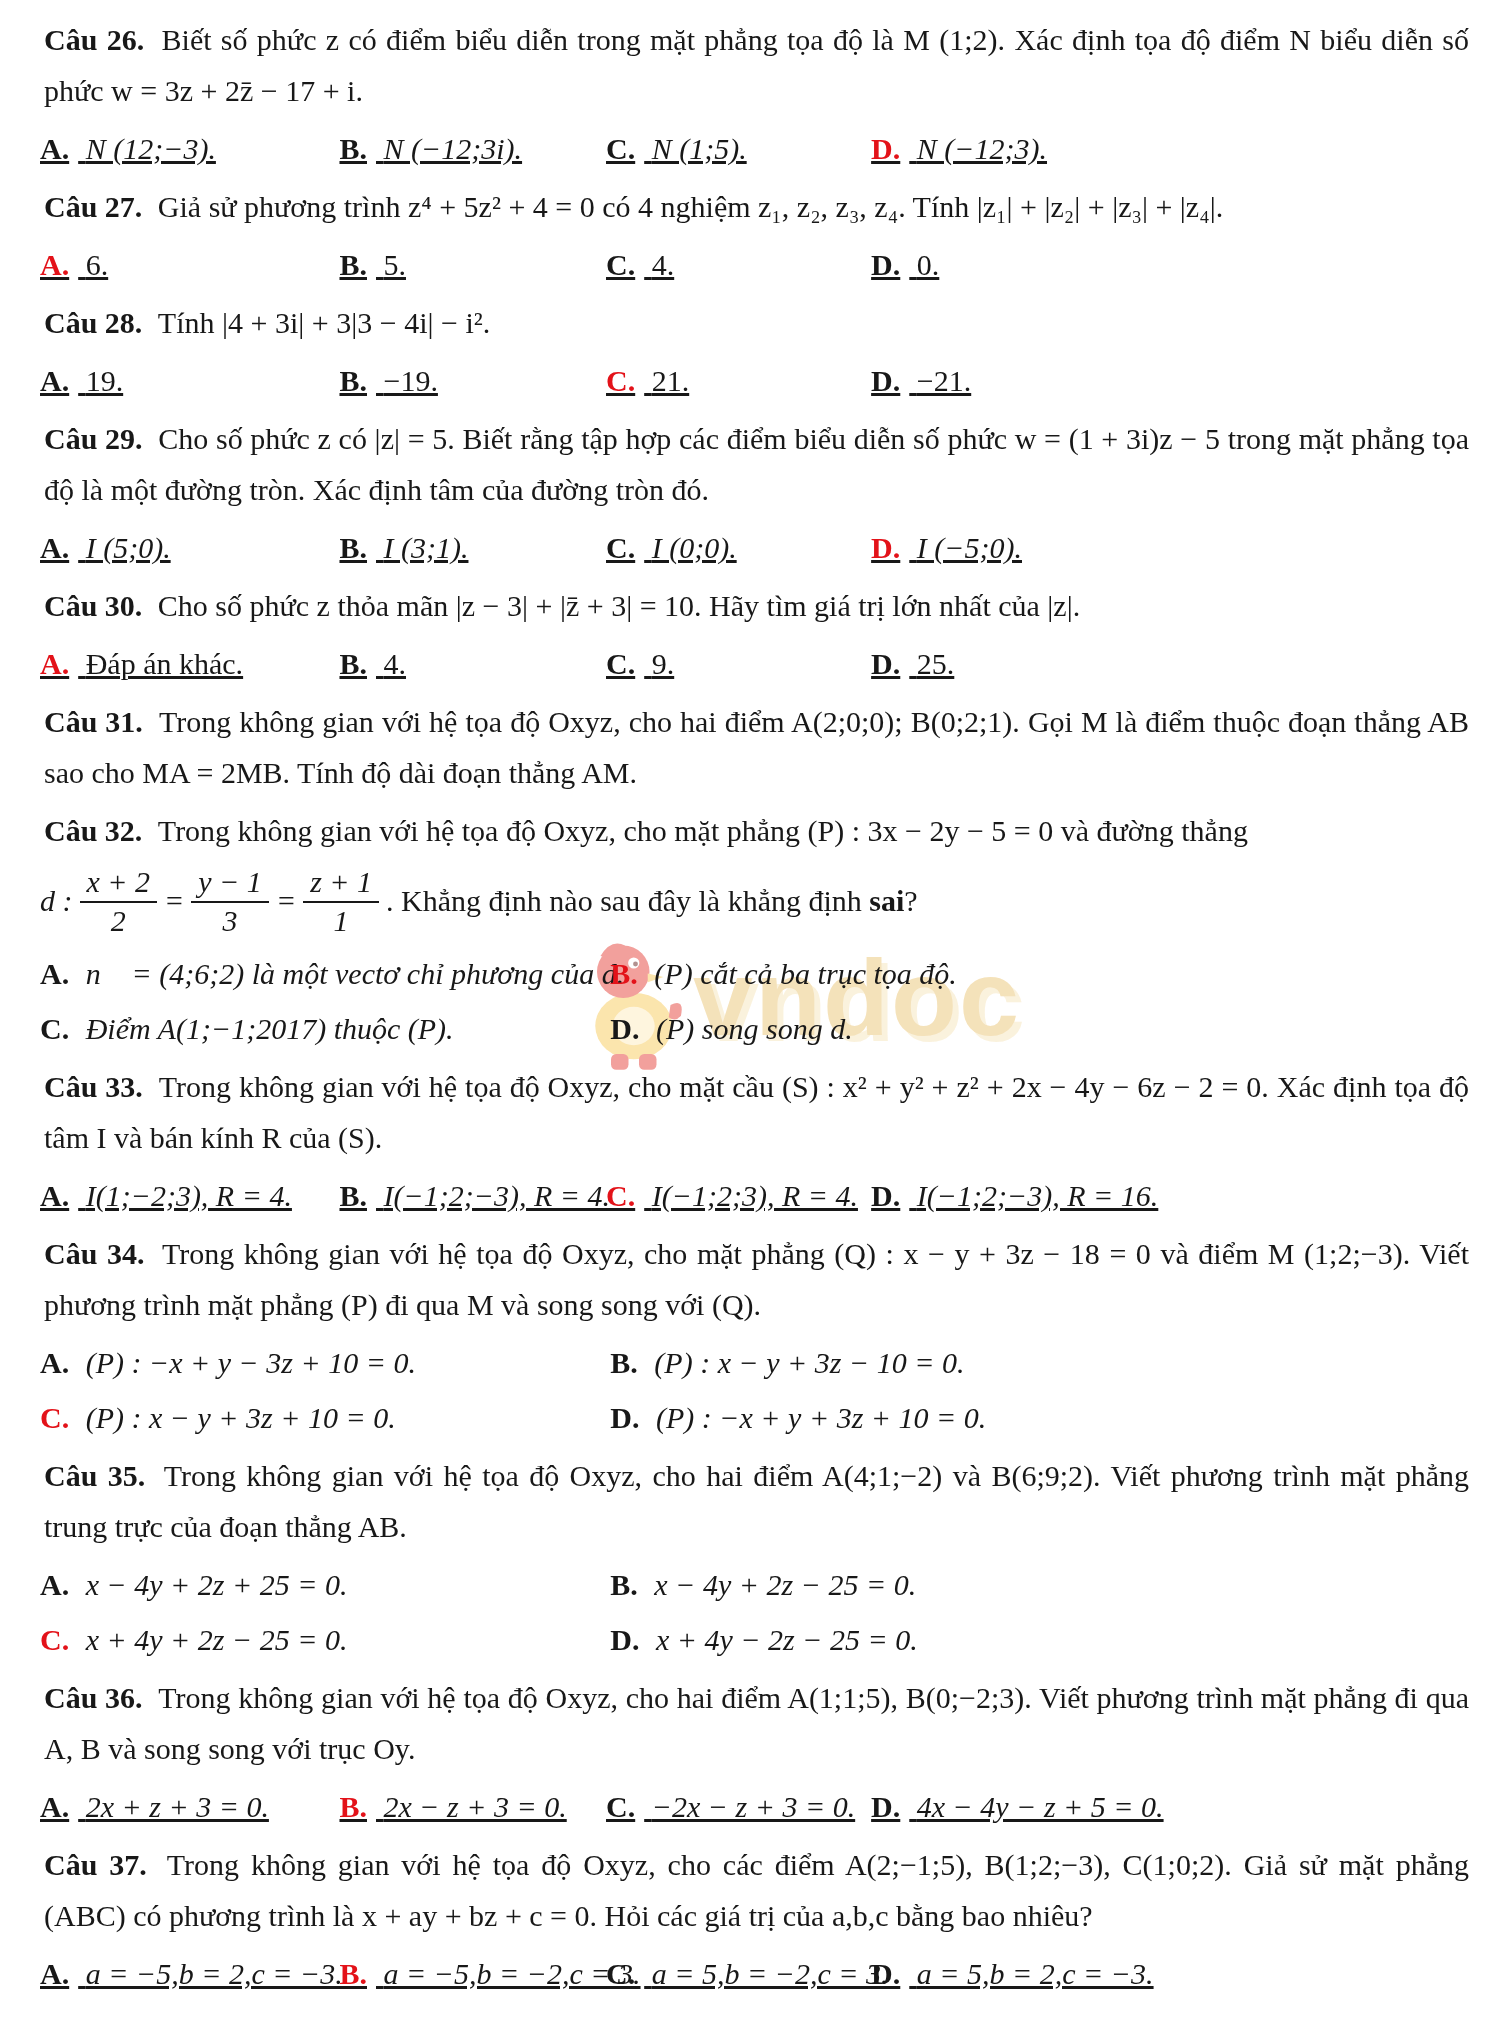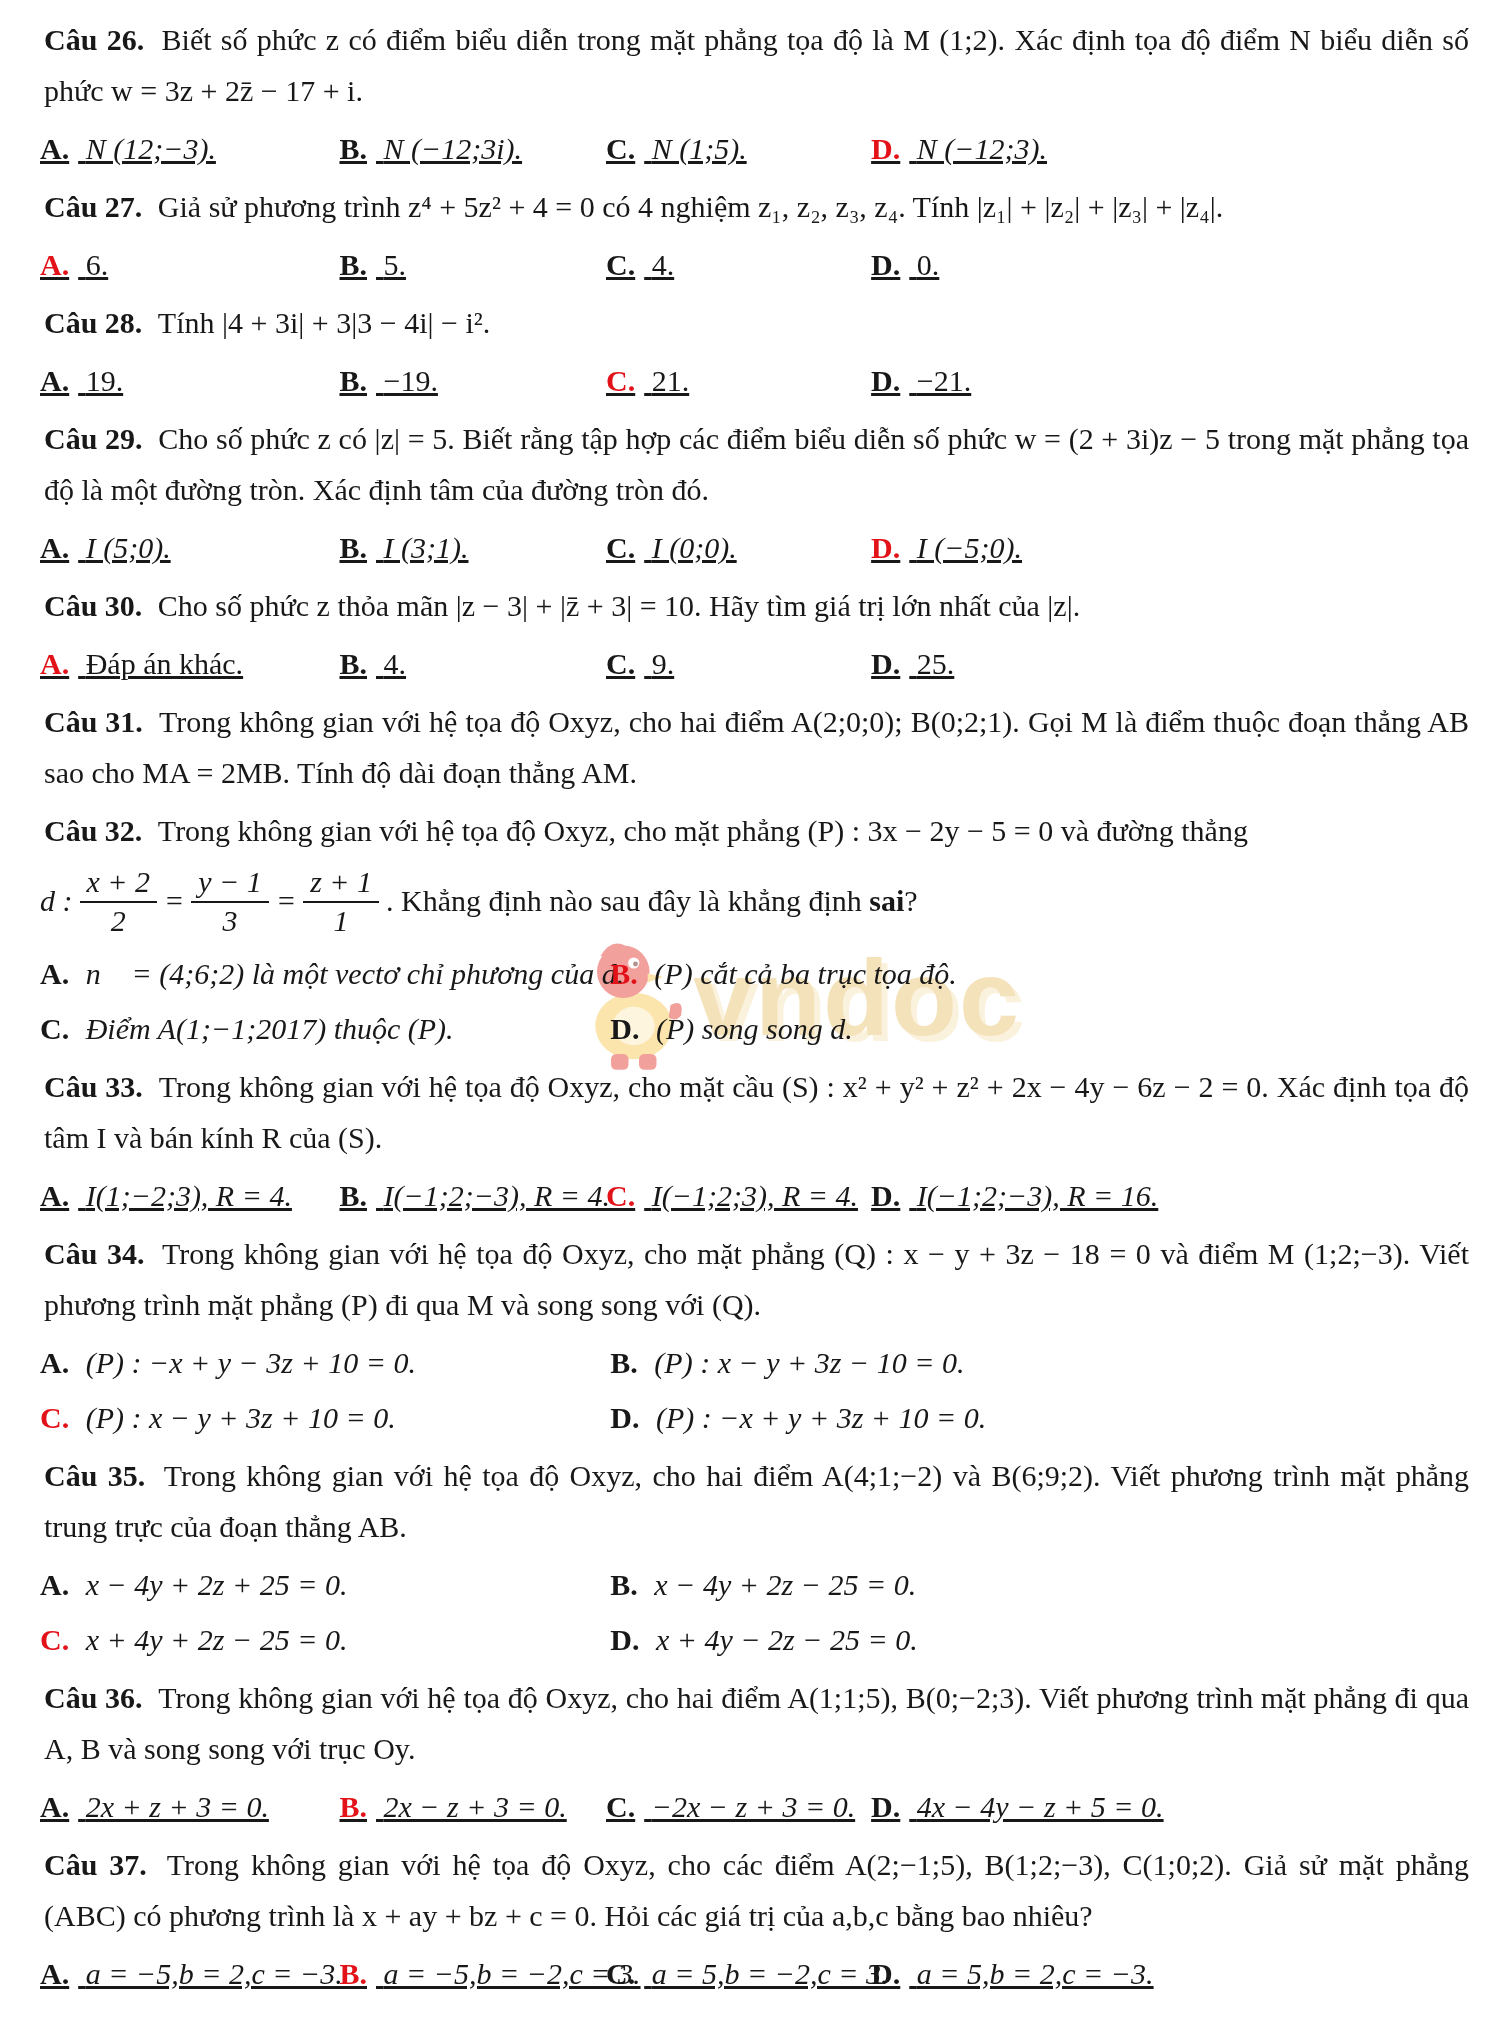--- a/index.html
+++ b/index.html
@@ -95,21 +95,21 @@
       <section class="q">
         <p class="qtext"><b class="qnum">Câu 28.</b>&nbsp;<span>Tính |4 + 3i| + 3|3 − 4i| − i².</span></p>
         <div class="options cols4">
           <div class="option"><b class="olabel">A.</b> <span class="oval">19.</span></div>
           <div class="option"><b class="olabel">B.</b> <span class="oval">−19.</span></div>
           <div class="option"><b class="olabel red">C.</b> <span class="oval">21.</span></div>
           <div class="option"><b class="olabel">D.</b> <span class="oval">−21.</span></div>
         </div>
       </section>
       <section class="q">
-        <p class="qtext"><b class="qnum">Câu 29.</b>&nbsp;<span>Cho số phức z có |z| = 5. Biết rằng tập hợp các điểm biểu diễn số phức w = (2 + 3i)z − 5 trong mặt phẳng tọa độ là một đường tròn. Xác định tâm của đường tròn đó.</span></p>
+        <p class="qtext"><b class="qnum">Câu 29.</b>&nbsp;<span>Cho số phức z có |z| = 5. Biết rằng tập hợp các điểm biểu diễn số phức w = (1 + 3i)z − 5 trong mặt phẳng tọa độ là một đường tròn. Xác định tâm của đường tròn đó.</span></p>
         <div class="options cols4">
           <div class="option"><b class="olabel">A.</b> <span class="oval math">I (5;0).</span></div>
           <div class="option"><b class="olabel">B.</b> <span class="oval math">I (3;1).</span></div>
           <div class="option"><b class="olabel">C.</b> <span class="oval math">I (0;0).</span></div>
           <div class="option"><b class="olabel red">D.</b> <span class="oval math">I (−5;0).</span></div>
         </div>
       </section>
       <section class="q">
         <p class="qtext"><b class="qnum">Câu 30.</b>&nbsp;<span>Cho số phức z thỏa mãn |z − 3| + |z̄ + 3| = 10. Hãy tìm giá trị lớn nhất của |z|.</span></p>
         <div class="options cols4">

